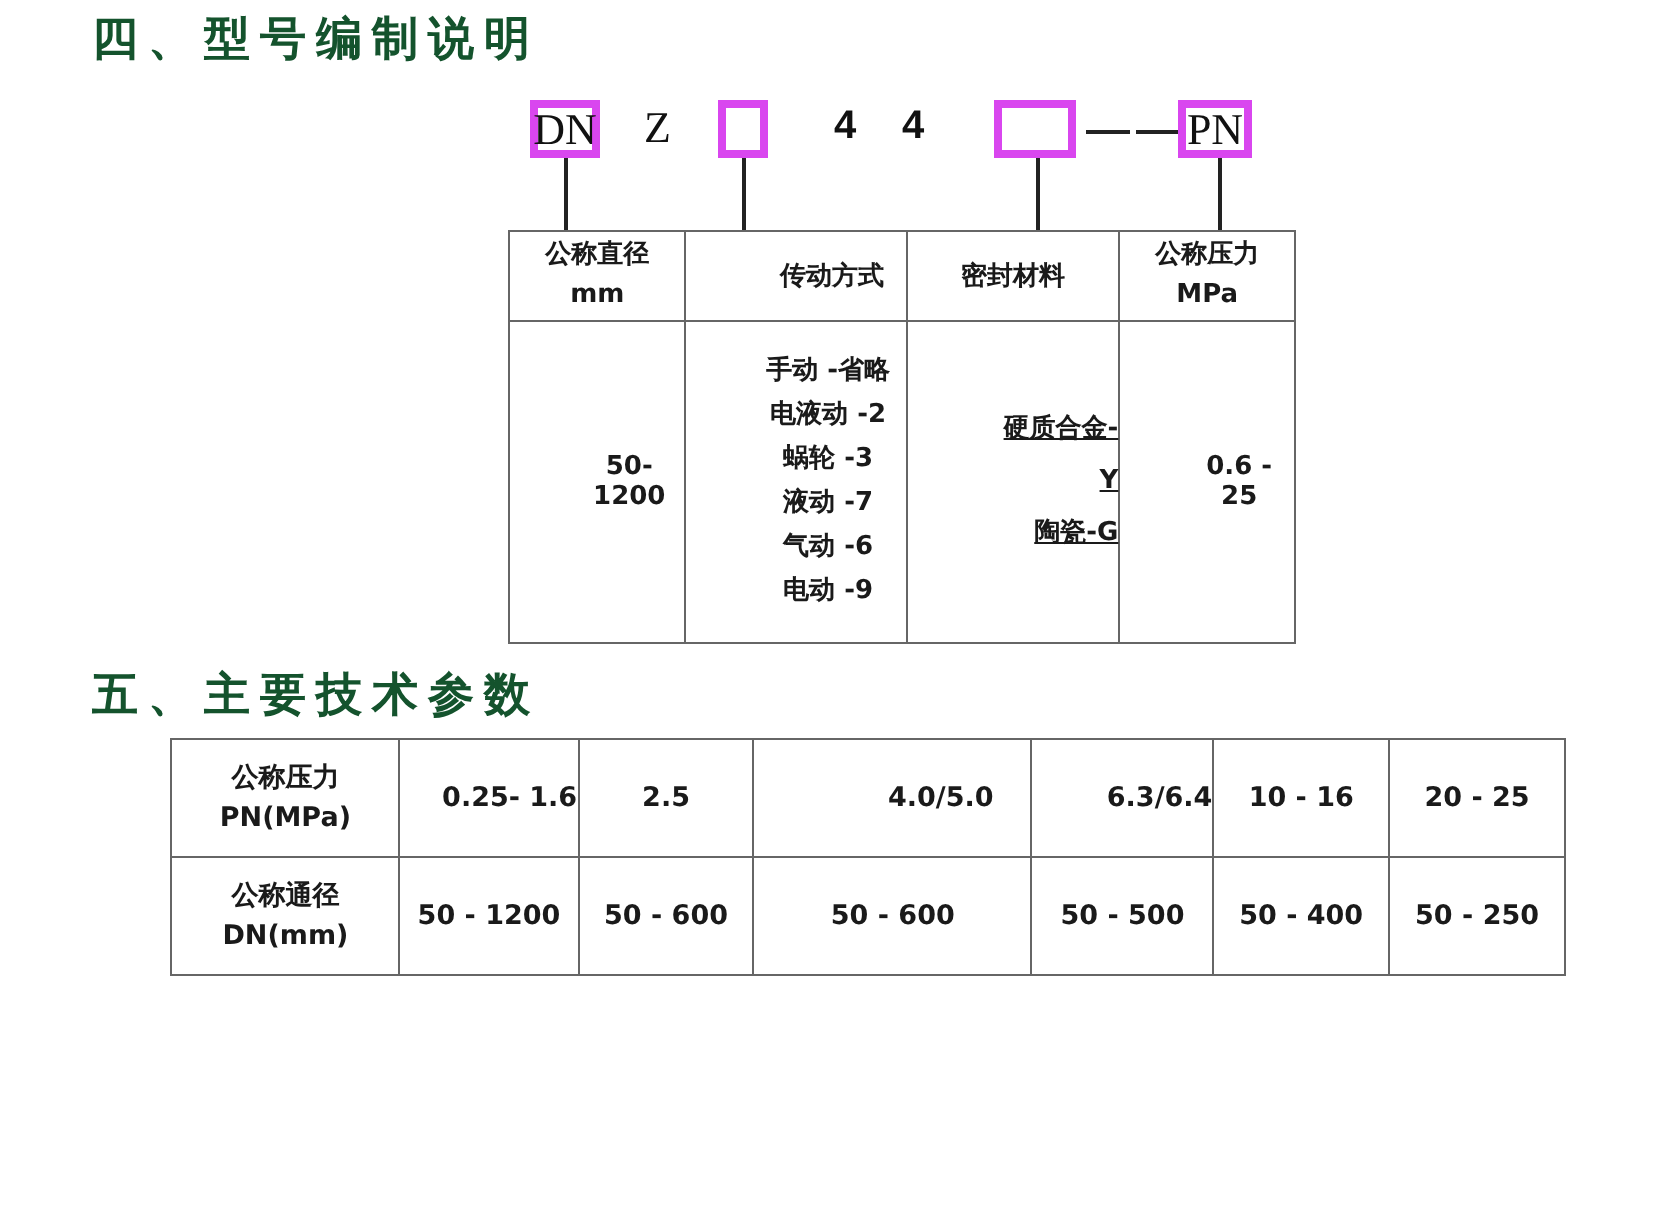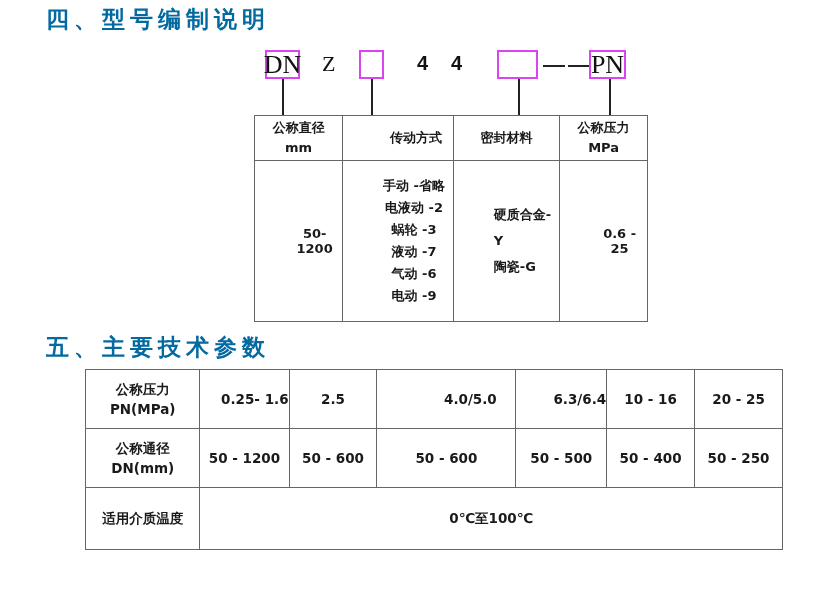--- a/index.html
+++ b/index.html
@@ -1,35 +1,35 @@
 <!DOCTYPE html>
 <html><head>
   <meta charset="utf-8">
   <style>
     html, body { margin: 0; padding: 0; background: #ffffff; }
     body { width: 832px; height: 616px; position: relative; overflow: hidden;
            font-family: "DejaVu Serif", "Liberation Serif", serif; color: #111; }
     .abs { position: absolute; }
     .section-title { font-family: "DejaVu Sans", "Liberation Sans", sans-serif;
-      font-size: 23px; font-weight: bold; letter-spacing: 5px; color: #0369a1; }
-    .code-box { border: 2px solid #d946ef; box-sizing: border-box; display: flex;
-      align-items: center; justify-content: center; font-size: 26px;
+      font-size: 23px; font-weight: bold; letter-spacing: 5px; color: #14532d; }
+    .code-box { border: 4px solid #d946ef; box-sizing: border-box; display: flex;
+      align-items: center; justify-content: center; font-size: 22px;
       font-family: "Liberation Serif", "DejaVu Serif", serif; }
     .code-char { font-size: 22px; font-family: "Liberation Serif", serif; }
     .code-num { font-size: 20px; font-weight: bold; font-family: "Liberation Sans", sans-serif; }
     .vline { position: absolute; width: 2px; background: #222; }
     .hline { position: absolute; height: 2px; background: #222; }
     table { border-collapse: collapse; position: absolute; }
     td { border: 1.5px solid #666; text-align: center; vertical-align: middle; padding: 0;
          font-family: "DejaVu Sans", "Liberation Sans", sans-serif; font-size: 13px; font-weight: bold; color: #1a1a1a; }
     .t1 td { font-size: 13px; }
     .t1 .hdr td { height: 44px; }
     .t1 .body td { height: 160px; padding-left: 32px; }
     .t1 .drive-list { line-height: 22px; }
-    .t1 .seal-list { line-height: 26px; text-align: left; padding-left: 8px; }
+    .t1 .seal-list { line-height: 26px; text-align: right; padding-left: 8px; text-decoration: underline; }
     .t2 td { font-size: 13.5px; }
     .t2 .r1 td, .t2 .r2 td { height: 58px; }
     .t2 .r3 td, .t2 .r4 td { height: 61px; }
     .lbl-line { display: block; line-height: 20px; }
   </style>
 </head>
 <body>
 
 <div class="abs section-title" style="left:46px; top:4px;">四、型号编制说明</div>
 
@@ -112,18 +112,14 @@
       <span class="lbl-line">公称通径</span>
       <span class="lbl-line">DN(mm)</span>
     </td>
     <td>50 - 1200</td>
     <td>50 - 600</td>
     <td>50 - 600</td>
     <td>50 - 500</td>
     <td>50 - 400</td>
     <td>50 - 250</td>
   </tr>
-  <tr class="r4">
-    <td>适用介质温度</td>
-    <td colspan="6">0℃至100℃</td>
-  </tr>
 </tbody>
   </table>
 
 </body></html>

